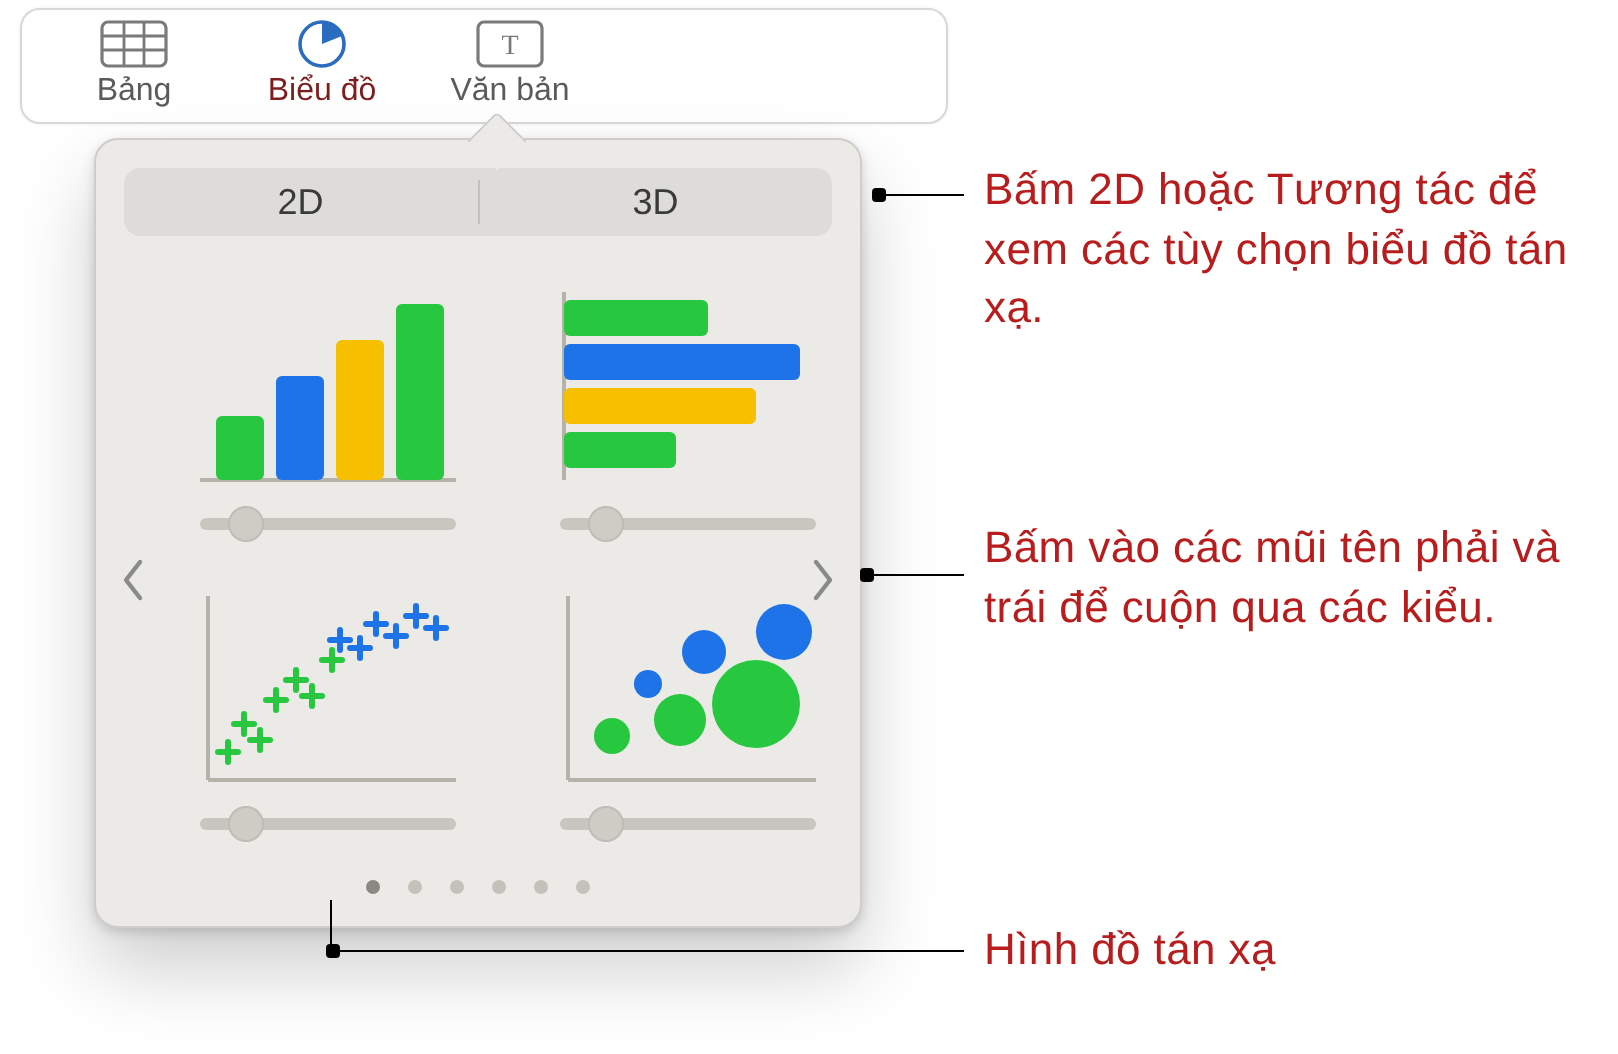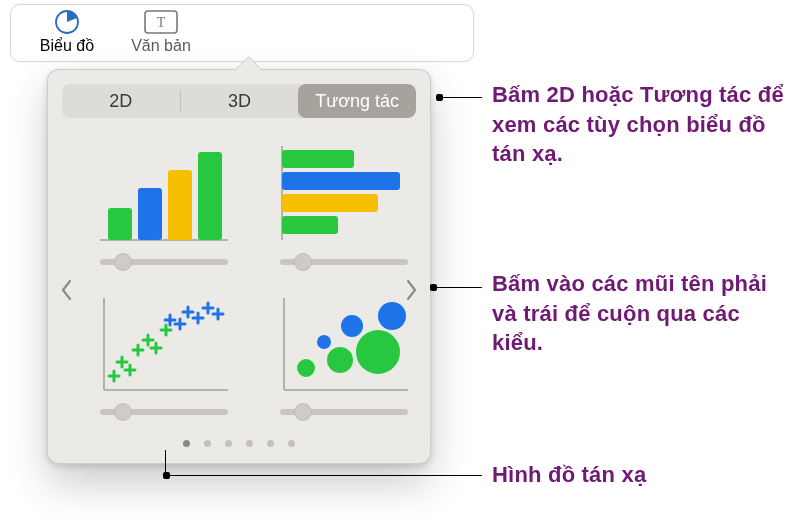--- a/index.html
+++ b/index.html
@@ -30,21 +30,21 @@
   }
   .tb-item {
     display: flex;
     flex-direction: column;
     align-items: center;
     width: 84px;
     color: #5b5b5b;
     font-size: 16px;
     cursor: default;
   }
-  .tb-item.active { color: #000000; }
+  .tb-item.active { color: #7f1d1d; }
   .tb-ico {
     width: 40px; height: 26px;
     display:flex; align-items:center; justify-content:center;
   }
   .tb-label { margin-top: 2px; white-space: nowrap; }
   .popover {
     position: absolute;
     left: 36px; top: 64px;
     width: 384px;
     background: #eceae7;
@@ -151,23 +151,22 @@
     border-radius:50%;
     background:#c4c1ba;
   }
   .dots span.on { background:#8b8882; }
 
   
   .callout {
     position:absolute;
     font-size: 22px;
     line-height: 1.35;
-    color:#701a75;
+    color:#b91c1c;
     letter-spacing: 0.2px;
-    font-weight: bold;
   }
   .lead {
     position:absolute;
     height: 1px;
     background:#000;
   }
   .lead::before{
     content:"";
     position:absolute;
     left:-2px; top:-3px;
@@ -180,20 +179,32 @@
     width:1px;
     background:#000;
   }
 </style>
 </head>
 <body>
 
 <div class="app">
 
   <div class="toolbar">
+    <div class="tb-item">
+      <span class="tb-ico">
+        <svg width="34" height="24" viewBox="0 0 34 24">
+            <rect x="1" y="1" width="32" height="22" rx="3" fill="none" stroke="#7a7a7a" stroke-width="1.6"></rect>
+            <line x1="1" y1="8" x2="33" y2="8" stroke="#7a7a7a" stroke-width="1.4"></line>
+            <line x1="1" y1="15" x2="33" y2="15" stroke="#7a7a7a" stroke-width="1.4"></line>
+            <line x1="12" y1="1" x2="12" y2="23" stroke="#7a7a7a" stroke-width="1.4"></line>
+            <line x1="22" y1="1" x2="22" y2="23" stroke="#7a7a7a" stroke-width="1.4"></line>
+          </svg>
+      </span>
+      <span class="tb-label">Bảng</span>
+    </div>
     <div class="tb-item active">
       <span class="tb-ico">
         <svg width="28" height="28" viewBox="0 0 28 28">
             <circle cx="14" cy="14" r="11" fill="none" stroke="#2a6cc0" stroke-width="1.8"></circle>
             <path d="M14 3 A11 11 0 0 1 24 10 L14 14 Z" fill="#2a6cc0"></path>
           </svg>
       </span>
       <span class="tb-label">Biểu đồ</span>
     </div>
     <div class="tb-item">
@@ -205,21 +216,20 @@
       </span>
       <span class="tb-label">Văn bản</span>
     </div>
   </div>
 
   <div class="popover">
     <div class="seg">
       <button>2D</button>
       <span class="sep"></span>
       <button>3D</button>
-      <button class="sel">Tương tác</button>
     </div>
 
     <div class="grid-wrap">
       <div class="nav-arrow nav-left">
         <svg width="14" height="22" viewBox="0 0 14 22">
             <path d="M10 2 L3 11 L10 20" fill="none" stroke="#8a8a8a" stroke-width="2.2" stroke-linecap="round" stroke-linejoin="round"></path>
           </svg>
       </div>
       <div class="nav-arrow nav-right">
         <svg width="14" height="22" viewBox="0 0 14 22">
@@ -363,15 +373,15 @@
 </div>
 
 <div class="lead" style="left:438px; top:97px; width:44px;"></div>
 <div class="lead" style="left:432px; top:287px; width:50px;"></div>
 
 <div class="lead" style="left:165px; top:475px; width:317px;"></div>
 <div class="lead2-v" style="left:165px; top:450px; height:25px;"></div>
 
 <div class="callout" style="left:492px; top:80px; width:300px;">Bấm 2D hoặc Tương tác để xem các tùy chọn biểu đồ tán xạ.</div>
 
-<div class="callout" style="left:492px; top:259px; width:300px;margin-top:10px;">Bấm vào các mũi tên phải và trái để cuộn qua các kiểu.</div>
+<div class="callout" style="left:492px; top:259px; width:300px;">Bấm vào các mũi tên phải và trái để cuộn qua các kiểu.</div>
 
 <div class="callout" style="left:492px; top:460px; width:300px;">Hình đồ tán xạ</div>
 
 </body></html>

